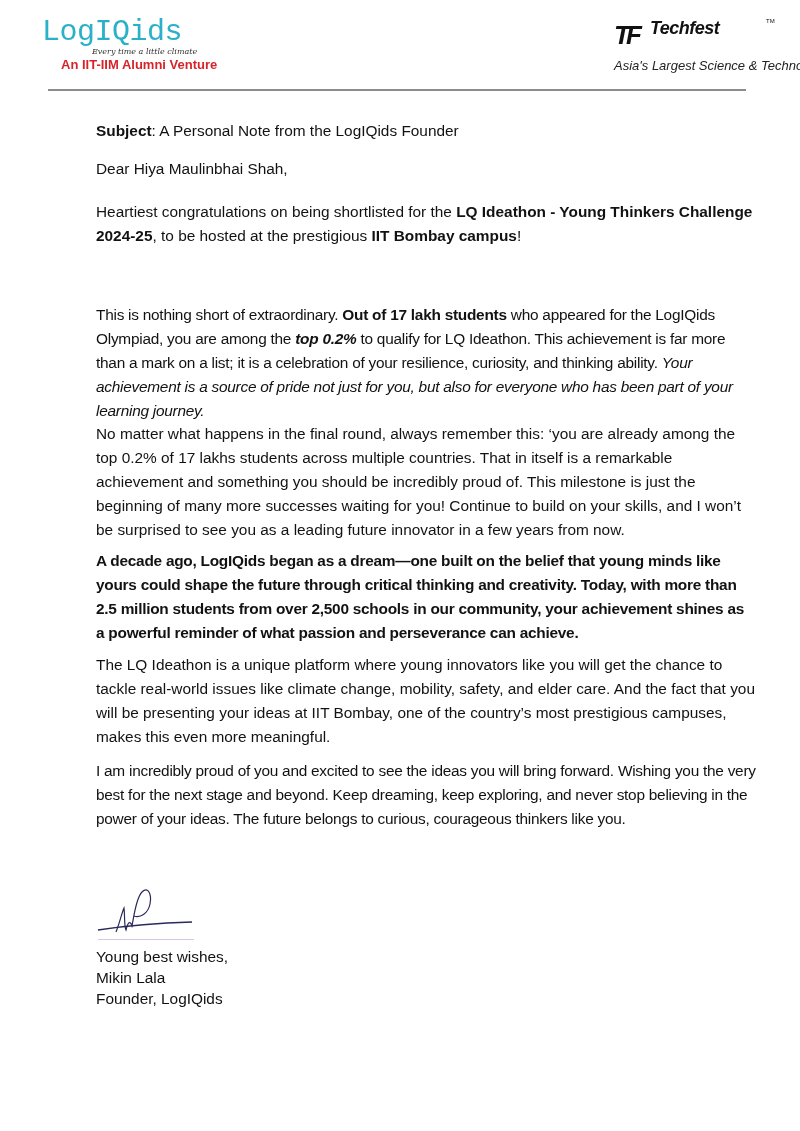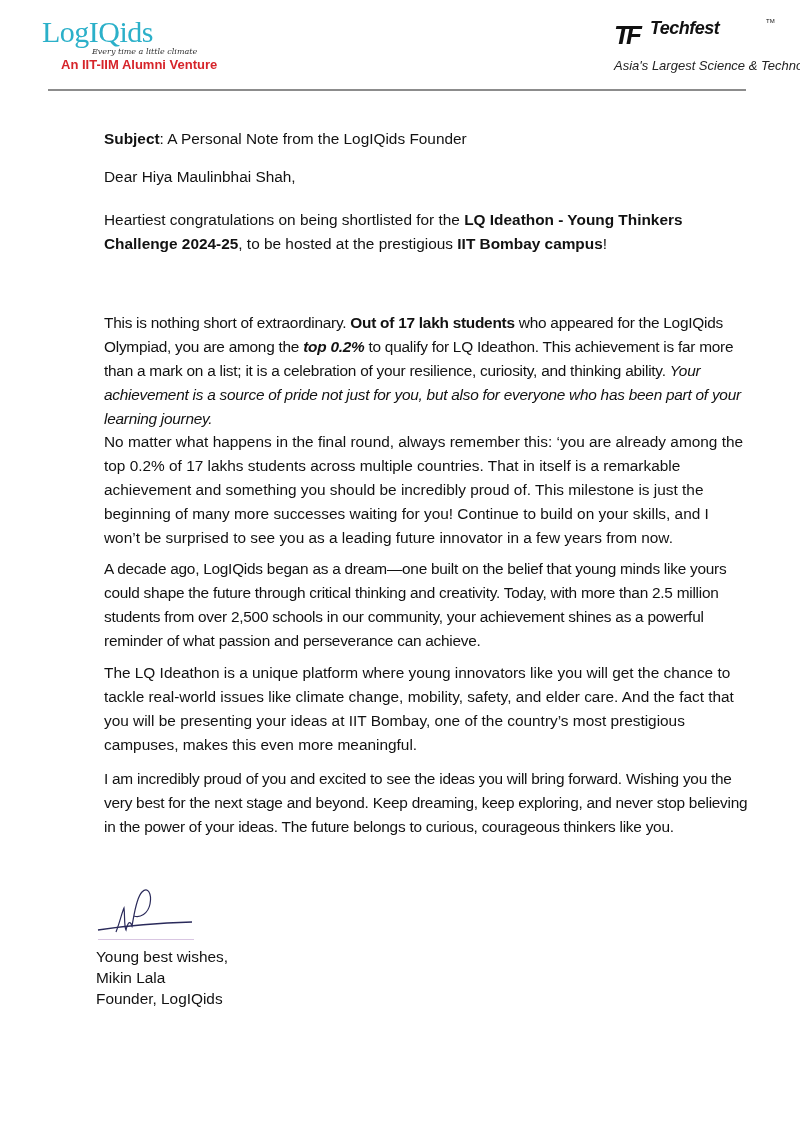--- a/index.html
+++ b/index.html
@@ -1,42 +1,42 @@
 <!DOCTYPE html>
 <html><head>
 <meta charset="utf-8">
 <style>
   html, body { margin:0; padding:0; background:#ffffff; }
   body { width:800px; height:1131px; position:relative; overflow:hidden;
          font-family:"Liberation Sans", sans-serif; color:#111; }
   .logo-left { position:absolute; left:42px; top:16px; width:160px; height:58px; }
-  .logo-word { font-family:Liberation Serif, serif; font-size:30px; letter-spacing:-0.5px;
+  .logo-word { font-family:Liberation Mono, monospace; font-size:30px; letter-spacing:-0.5px;
                color:#2bb0c9; line-height:32px; font-weight:normal; }
   .logo-tag { position:absolute; left:50px; top:31px; font-family:"DejaVu Serif", serif; font-style:italic;
               font-size:8px; color:#333; white-space:nowrap; }
   .logo-sub { position:absolute; left:19px; top:41px; font-size:13px; font-weight:bold; color:#d6242a; white-space:nowrap; }
 
   .logo-right { position:absolute; left:590px; top:18px; width:170px; height:52px;margin-left:20px; }
   .tf-mark { position:absolute; left:4px; top:2px; font-size:26px; font-weight:bold; font-style:italic; color:#111;
              letter-spacing:-4px; font-family:"Liberation Sans", sans-serif; }
   .tf-word { position:absolute; left:40px; top:0px; font-size:18px; font-weight:bold; font-style:italic; color:#111;
              letter-spacing:-0.5px; }
   .tf-tm { position:absolute; left:156px; top:0px; font-size:6px; color:#111; }
   .tf-tag { position:absolute; left:4px; top:40px; font-size:13px; font-weight:normal; font-style:italic; color:#222; white-space:nowrap; }
 
   .rule { position:absolute; left:48px; top:89px; width:698px; height:2px; background:#8c8c8c; }
 
   .content { position:absolute; left:96px; top:119px; width:660px; font-size:15.4px; line-height:24px; color:#121212; }
-  .content p { margin:8px; }
+  .content p { margin:0; }
   .p-subject { position:absolute; top:0; }
   .p-dear { position:absolute; top:38px; }
   .p-intro { position:absolute; top:81px; }
   .p-extra { position:absolute; top:184px; }
   .p-nomatter { position:absolute; top:303px; }
-  .p-decade { position:absolute; top:430px; }
+  .p-decade { position:absolute; top:430px;font-weight:bold; }
   .p-ideathon { position:absolute; top:534px; }
   .p-proud { position:absolute; top:640px; }
   .content .narrow { letter-spacing:-0.25px; }
 
   .sig { position:absolute; left:94px; top:886px; width:110px; height:56px; }
   .sig-line { position:absolute; left:98px; top:939px; width:96px; height:1px; background:#d9c6e2; }
   .closing { position:absolute; left:96px; top:946px; font-size:15.4px; line-height:21px; color:#111; }
   .closing div { white-space:nowrap; }
 </style>
 </head>

